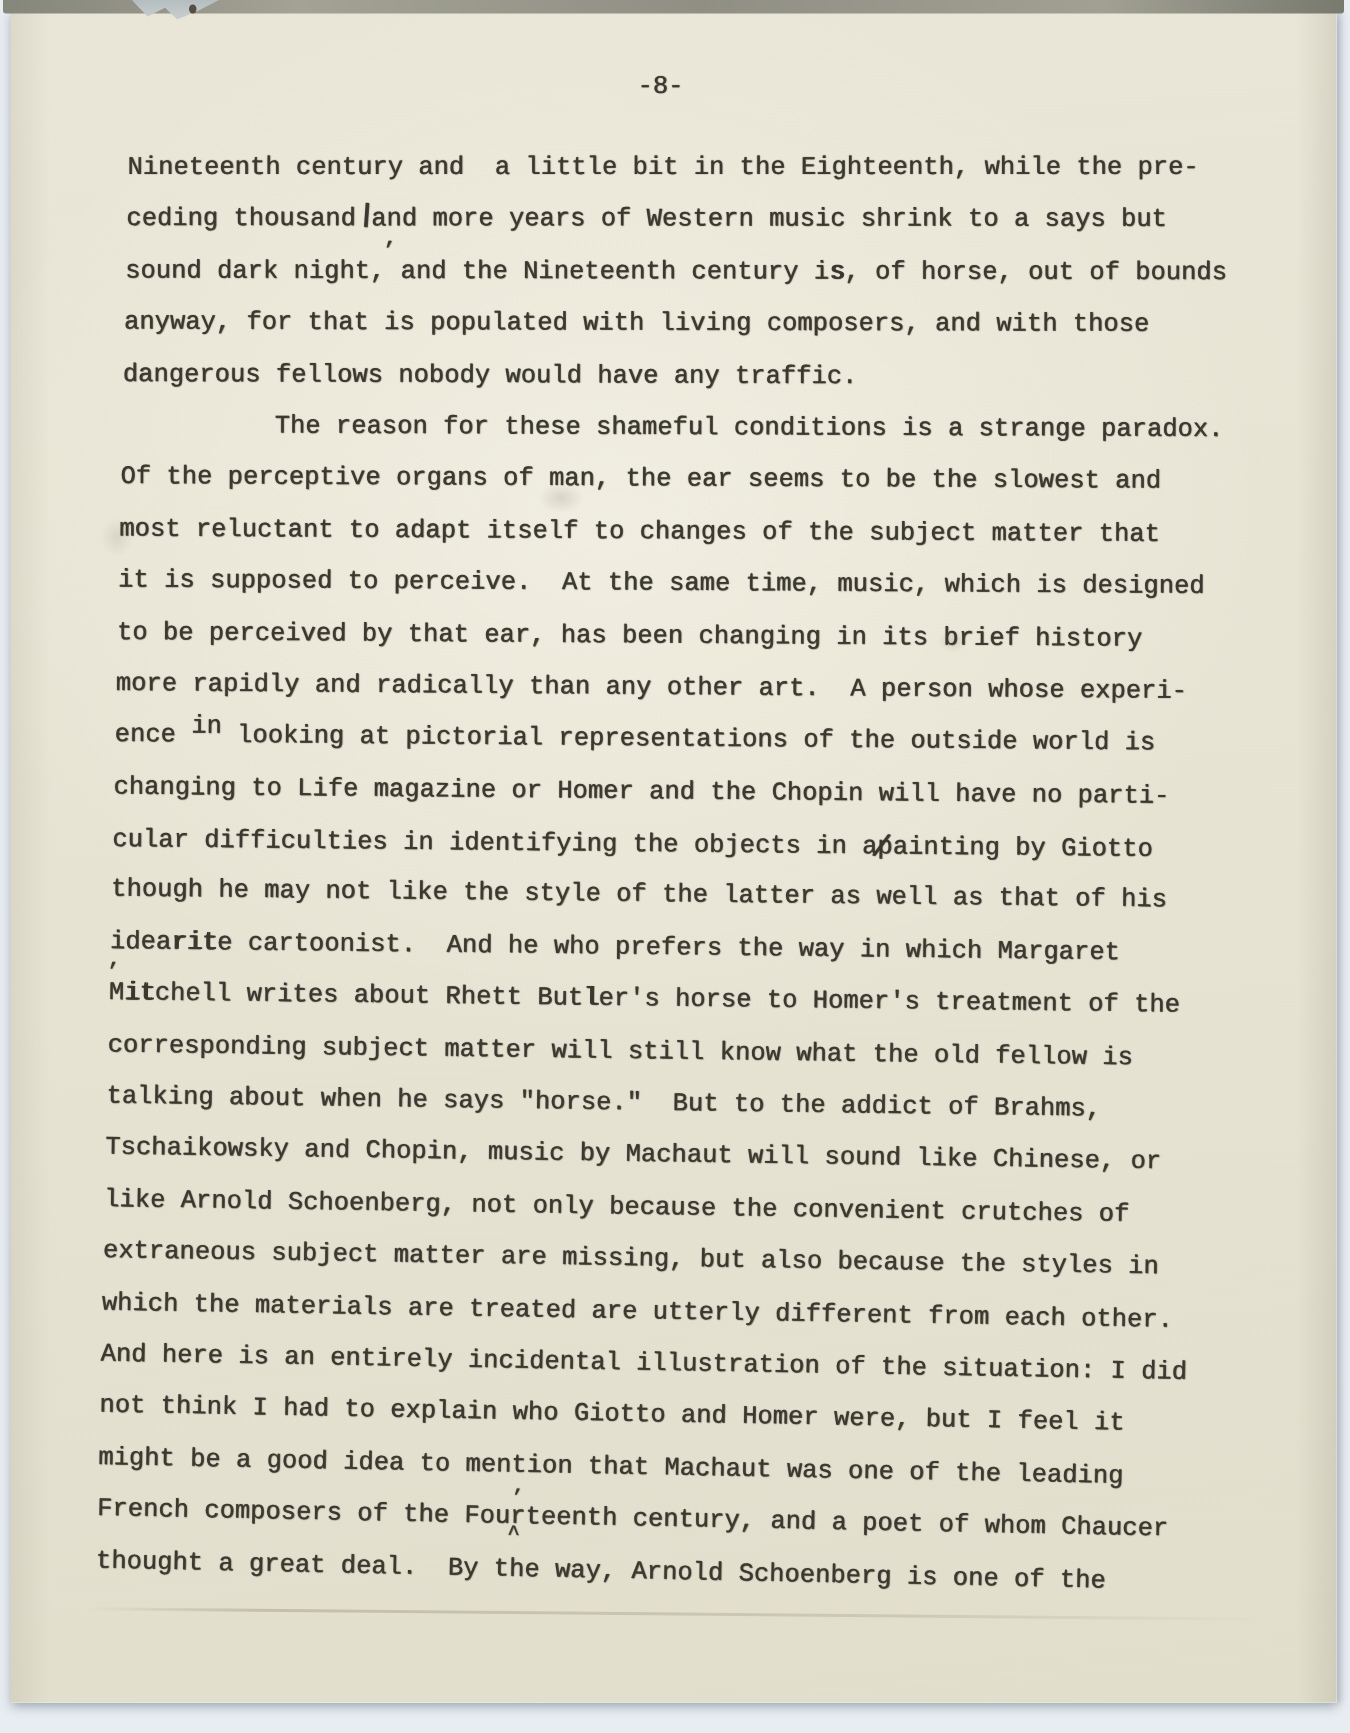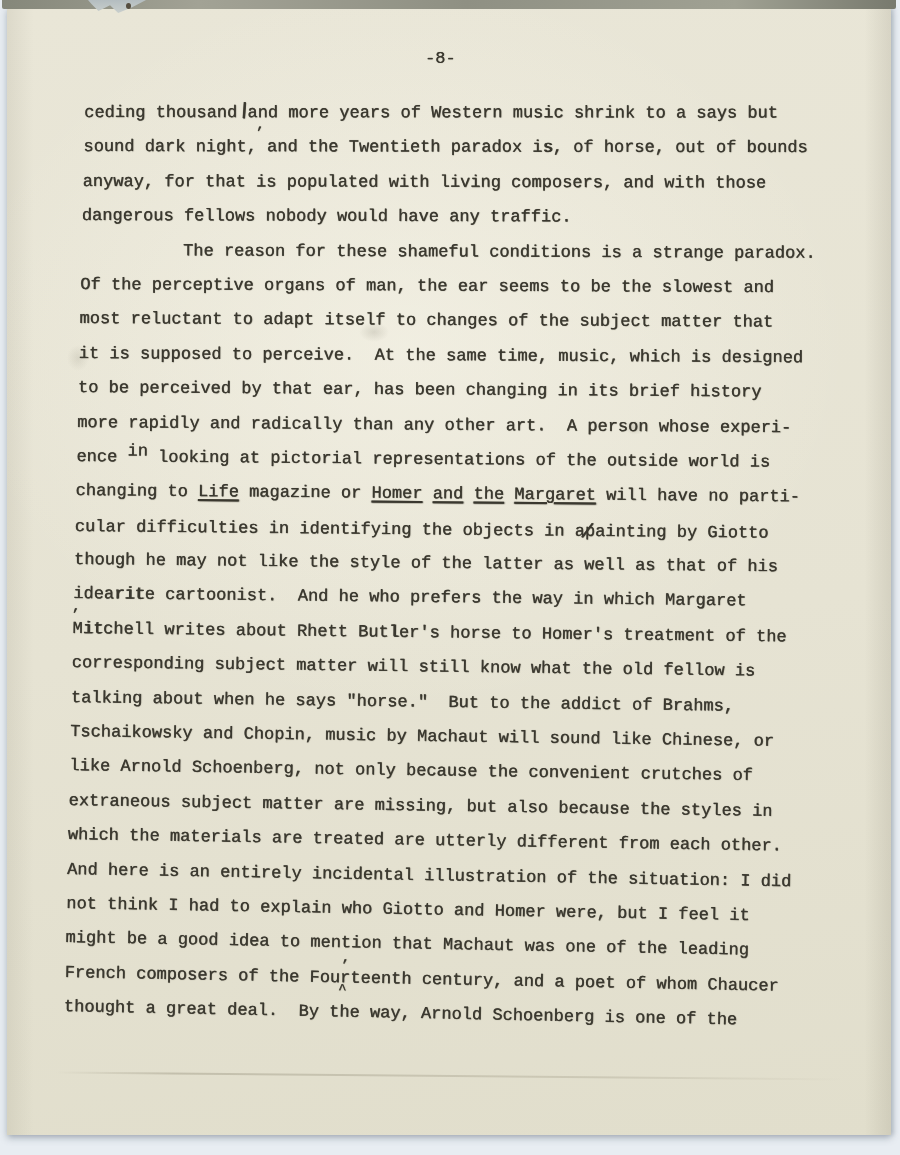--- a/index.html
+++ b/index.html
@@ -50,21 +50,21 @@
   }
   .page-number{position:absolute;left:418px;top:42px;line-height:20px;}
   .lines{position:absolute;left:78px;top:89px;}
   .line{
     height:34.4px;line-height:34.4px;white-space:pre;
     transform:translateX(calc(var(--i) * -0.78px)) rotate(calc(var(--i) * 0.042deg));
     transform-origin:0 50%;
   }
 
   
-  .u{text-decoration:underline;text-underline-offset:3px;text-decoration-thickness:1.6px;}
+  .u{text-underline-offset:3px;text-decoration-thickness:1.6px;}
   .raised{position:relative;top:-6px;text-align:right;}
   .dbl{text-shadow:1.2px 0 0 currentColor, 0.4px 0.3px 0.7px rgba(58,54,44,0.85);}
   .mark-high{display:inline-block;width:0;position:relative;top:-14px;left:-2px;font-size:15px;overflow:visible;}
   .pen-stroke{display:inline-block;width:0;position:relative;top:-3px;left:2px;transform:rotate(4deg);font-weight:bold;}
   .slash{display:inline-block;width:0;position:relative;left:-4px;top:1px;font-size:21px;transform:rotate(8deg);overflow:visible;}
   .ins-above{display:inline-block;width:0;position:relative;top:-13px;left:-10px;font-size:14px;overflow:visible;}
   .ins-caret{display:inline-block;width:0;position:relative;top:11px;left:-12px;font-size:14px;overflow:visible;}
 </style>
 </head>
 <body>
@@ -73,32 +73,33 @@
 
   <div class="paper">
     <div class="smudge s1"></div>
     <div class="smudge s2"></div>
     <div class="smudge s3"></div>
     <div class="crease"></div>
 
     <div class="page-number ink">-8-</div>
 
     <div class="lines ink">
+      <div class="line" style="--i:0">Nineteenth century and  a little bit in the Eighteenth, while the pre-</div>
       <div class="line" style="--i:1"><span>ceding thousand</span><span class="pen-stroke">|</span><span> and more years of Western music shrink to a says but</span></div>
-      <div class="line" style="--i:2"><span>sound dark night,</span><span class="mark-high">’</span><span> and the Twentieth paradox i</span><span class="dbl">s</span><span>, of horse, out of bounds</span></div>
+      <div class="line" style="--i:2"><span>sound dark night,</span><span class="mark-high">’</span><span> and the Nineteenth century i</span><span class="dbl">s</span><span>, of horse, out of bounds</span></div>
       <div class="line" style="--i:3">anyway, for that is populated with living composers, and with those</div>
       <div class="line" style="--i:4">dangerous fellows nobody would have any traffic.</div>
       <div class="line" style="--i:5">          The reason for these shameful conditions is a strange paradox.</div>
       <div class="line" style="--i:6">Of the perceptive organs of man, the ear seems to be the slowest and</div>
       <div class="line" style="--i:7">most reluctant to adapt itself to changes of the subject matter that</div>
       <div class="line" style="--i:8">it is supposed to perceive.  At the same time, music, which is designed</div>
       <div class="line" style="--i:9">to be perceived by that ear, has been changing in its brief history</div>
       <div class="line" style="--i:10">more rapidly and radically than any other art.  A person whose experi-</div>
       <div class="line" style="--i:11"><span>ence </span><span class="raised">in</span><span> looking at pictorial representations of the outside world is</span></div>
-      <div class="line" style="--i:12"><span>changing to </span><span class="u">Life</span><span> magazine or </span><span class="u">Homer</span><span> </span><span class="u">and</span><span> </span><span class="u">the</span><span> </span><span class="u">Margaret</span><span> will have no parti-</span></div>
+      <div class="line" style="--i:12"><span>changing to </span><span class="u">Life</span><span> magazine or </span><span class="u">Homer</span><span> </span><span class="u">and</span><span> </span><span class="u">the</span><span> </span><span class="u">Chopin</span><span> will have no parti-</span></div>
       <div class="line" style="--i:13"><span>cular difficulties in identifying the objects in a</span><span class="slash">/</span><span>painting by Giotto</span></div>
       <div class="line" style="--i:14">though he may not like the style of the latter as well as that of his</div>
       <div class="line" style="--i:15"><span>idea</span><span class="dbl">rit</span><span>e cartoonist.  And he who prefers the way in which Margaret</span></div>
       <div class="line" style="--i:16"><span class="mark-high">’</span><span>M</span><span class="dbl">it</span><span>chell writes about Rhett But</span><span class="dbl">l</span><span>er's horse to Homer's treatment of the</span></div>
       <div class="line" style="--i:17">corresponding subject matter will still know what the old fellow is</div>
       <div class="line" style="--i:18">talking about when he says "horse."  But to the addict of Brahms,</div>
       <div class="line" style="--i:19">Tschaikowsky and Chopin, music by Machaut will sound like Chinese, or</div>
       <div class="line" style="--i:20">like Arnold Schoenberg, not only because the convenient crutches of</div>
       <div class="line" style="--i:21">extraneous subject matter are missing, but also because the styles in</div>
       <div class="line" style="--i:22">which the materials are treated are utterly different from each other.</div>

